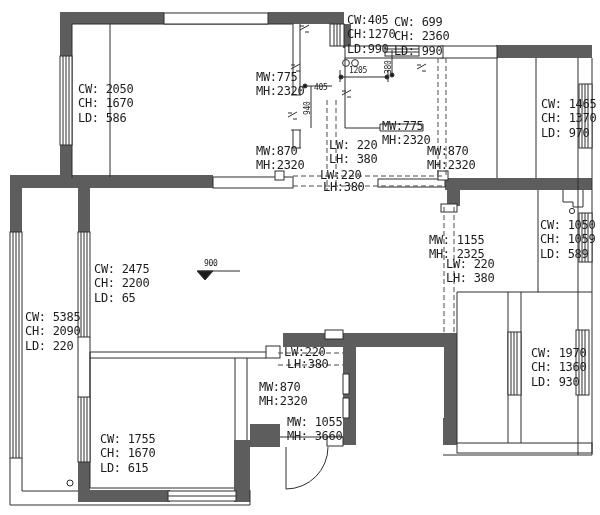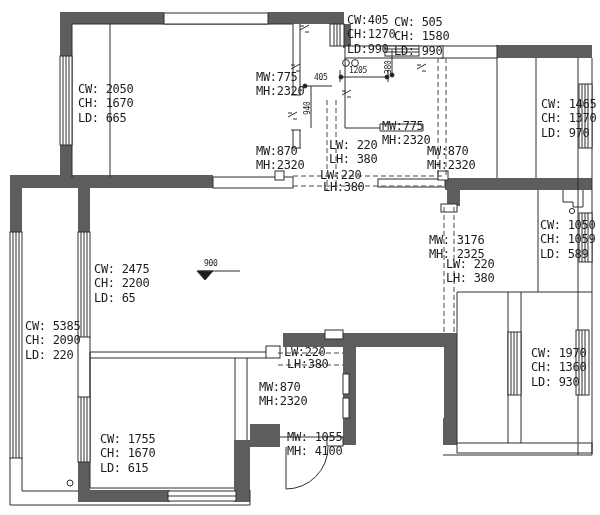--- a/index.html
+++ b/index.html
@@ -183,42 +183,42 @@
           <path d="M0,6 L9,1 M0,2 H4 M5,8 H9"></path>
         </g>
     </g>
 
     <g stroke="#2e2e2e" fill="#1c1c1c">
       <path d="M198,271 H240" fill="none"></path>
       <polygon points="197,271 213,271 205,280"></polygon>
     </g>
   </svg>
 
-  <div class="ann" style="left:78px;top:82px"><span>CW: 2050</span><span>CH: 1670</span><span>LD: 665</span></div>
+  <div class="ann" style="left:78px;top:82px"><span>CW: 2050</span><span>CH: 1670</span><span>LD: 586</span></div>
   <div class="ann" style="left:256px;top:70px"><span>MW:775</span><span>MH:2320</span></div>
   <div class="ann" style="left:256px;top:144px"><span>MW:870</span><span>MH:2320</span></div>
   <div class="ann" style="left:347px;top:13px"><span>CW:405</span><span>CH:1270</span><span>LD:990</span></div>
-  <div class="ann" style="left:394px;top:15px"><span>CW: 505</span><span>CH: 1580</span><span>LD: 990</span></div>
+  <div class="ann" style="left:394px;top:15px"><span>CW: 699</span><span>CH: 2360</span><span>LD: 990</span></div>
   <div class="ann" style="left:382px;top:119px"><span>MW:775</span><span>MH:2320</span></div>
   <div class="ann" style="left:427px;top:144px"><span>MW:870</span><span>MH:2320</span></div>
   <div class="ann" style="left:541px;top:97px"><span>CW: 1465</span><span>CH: 1370</span><span>LD: 970</span></div>
   <div class="ann" style="left:329px;top:138px"><span>LW: 220</span><span>LH: 380</span></div>
   <div class="ann" style="left:320px;top:168px"><span>LW:220</span></div>
   <div class="ann" style="left:323px;top:180px"><span>LH:380</span></div>
   <div class="ann" style="left:94px;top:262px"><span>CW: 2475</span><span>CH: 2200</span><span>LD: 65</span></div>
-  <div class="ann" style="left:25px;top:319px"><span>CW: 5385</span><span>CH: 2090</span><span>LD: 220</span></div>
-  <div class="ann" style="left:429px;top:233px"><span>MW: 3176</span><span>MH: 2325</span></div>
+  <div class="ann" style="left:25px;top:310px"><span>CW: 5385</span><span>CH: 2090</span><span>LD: 220</span></div>
+  <div class="ann" style="left:429px;top:233px"><span>MW: 1155</span><span>MH: 2325</span></div>
   <div class="ann wide" style="left:446px;top:257px"><span>LW: 220</span><span>LH: 380</span></div>
   <div class="ann" style="left:540px;top:218px"><span>CW: 1050</span><span>CH: 1059</span><span>LD: 589</span></div>
   <div class="ann" style="left:531px;top:346px"><span>CW: 1970</span><span>CH: 1360</span><span>LD: 930</span></div>
   <div class="ann" style="left:100px;top:432px"><span>CW: 1755</span><span>CH: 1670</span><span>LD: 615</span></div>
   <div class="ann" style="left:259px;top:380px"><span>MW:870</span><span>MH:2320</span></div>
-  <div class="ann" style="left:287px;top:430px"><span>MW: 1055</span><span>MH: 4100</span></div>
+  <div class="ann" style="left:287px;top:415px"><span>MW: 1055</span><span>MH: 3660</span></div>
   <div class="ann" style="left:284px;top:345px"><span>LW:220</span></div>
   <div class="ann" style="left:287px;top:357px"><span>LH:380</span></div>
 
   <div class="dim" style="left:349px;top:66px">1205</div>
-  <div class="dim" style="left:314px;top:73px">405</div>
+  <div class="dim" style="left:314px;top:83px">405</div>
   <div class="dim dim-v" style="left:303px;top:115px">940</div>
   <div class="dim dim-v" style="left:384px;top:74px">380</div>
   <div class="dim" style="left:204px;top:259px">900</div>
 
 </div>
 
 </body></html>

